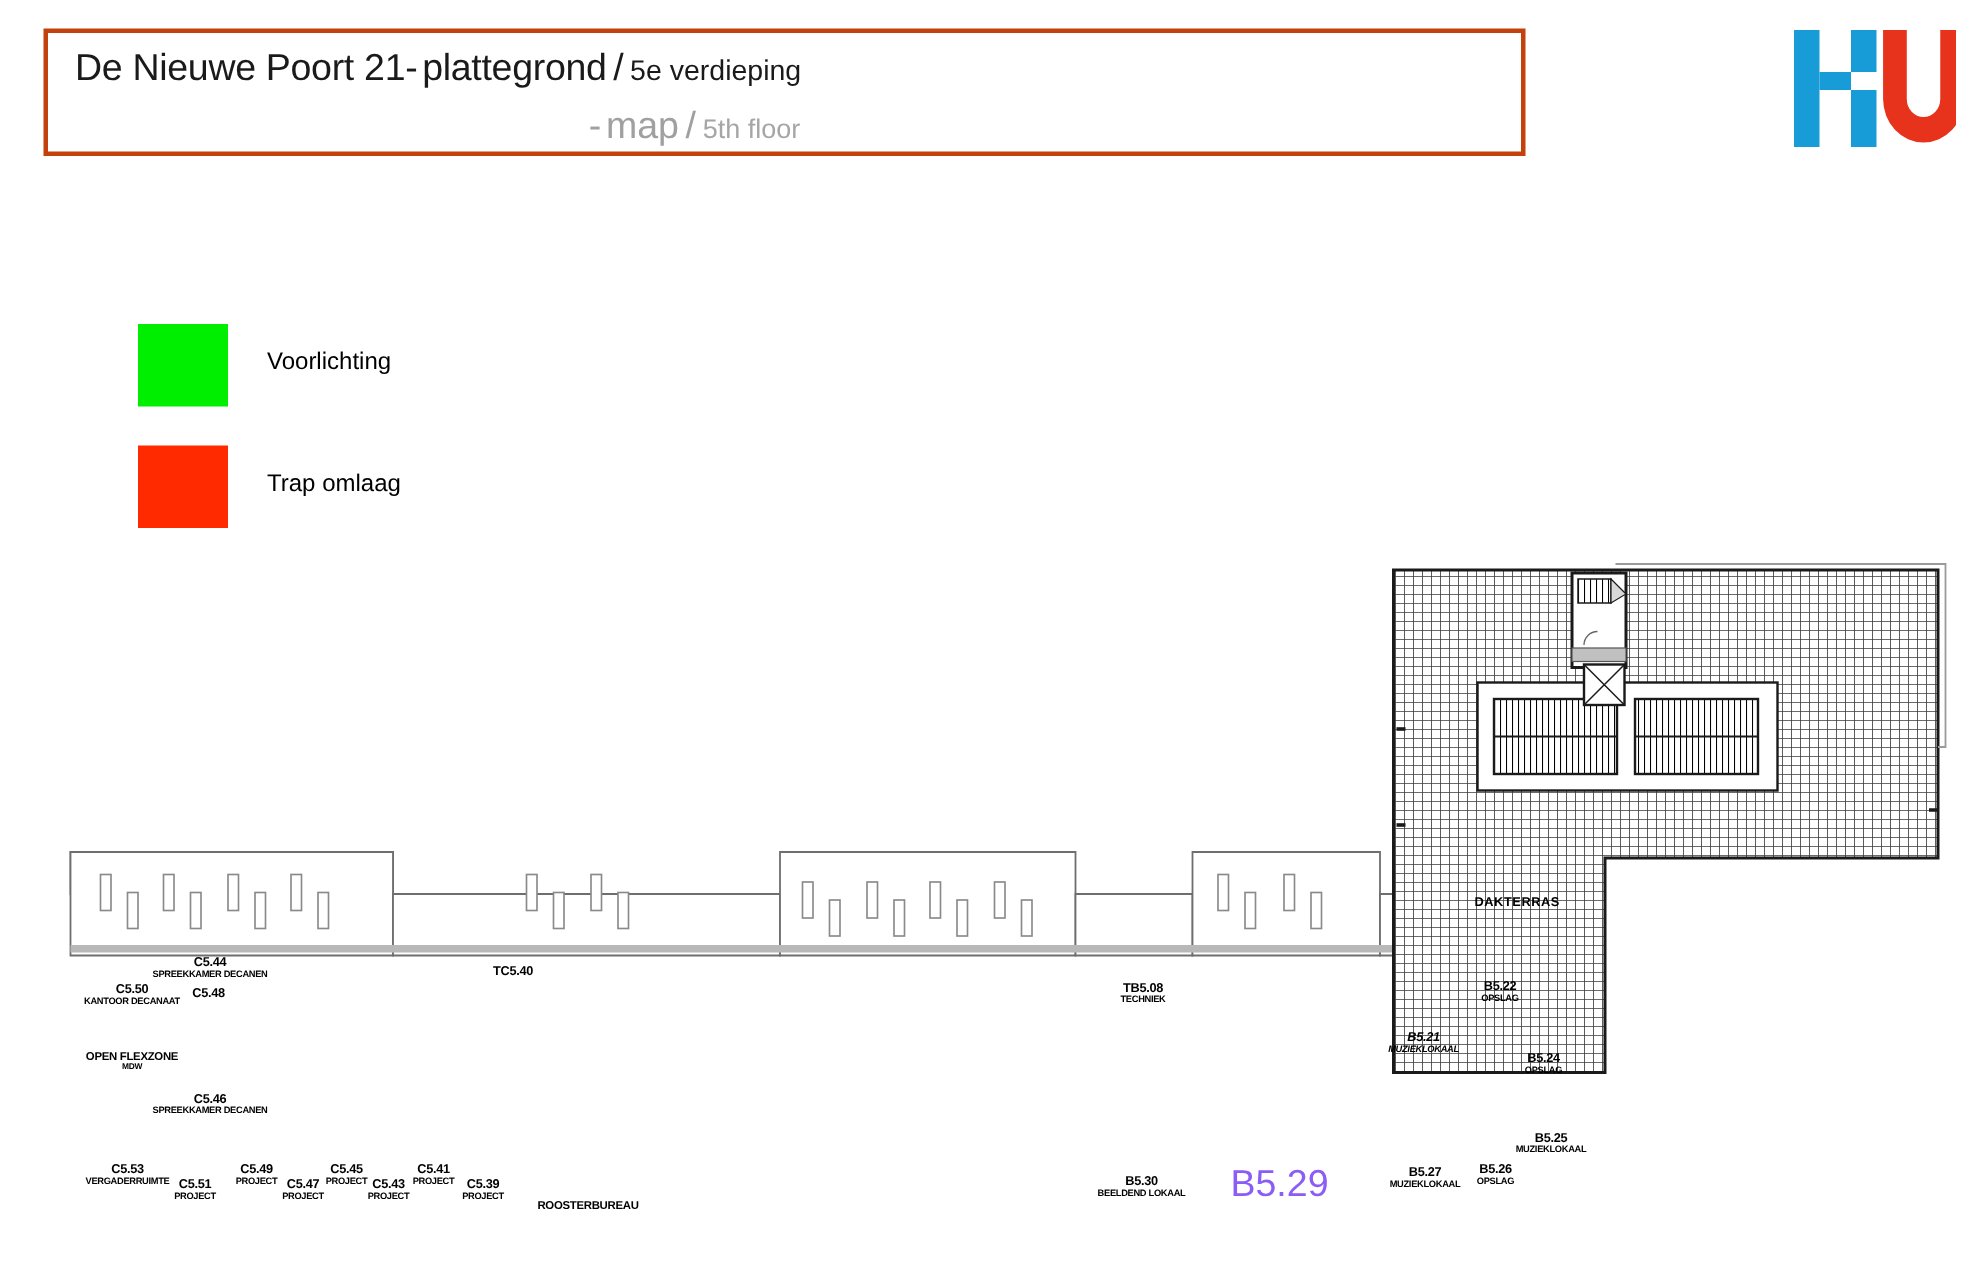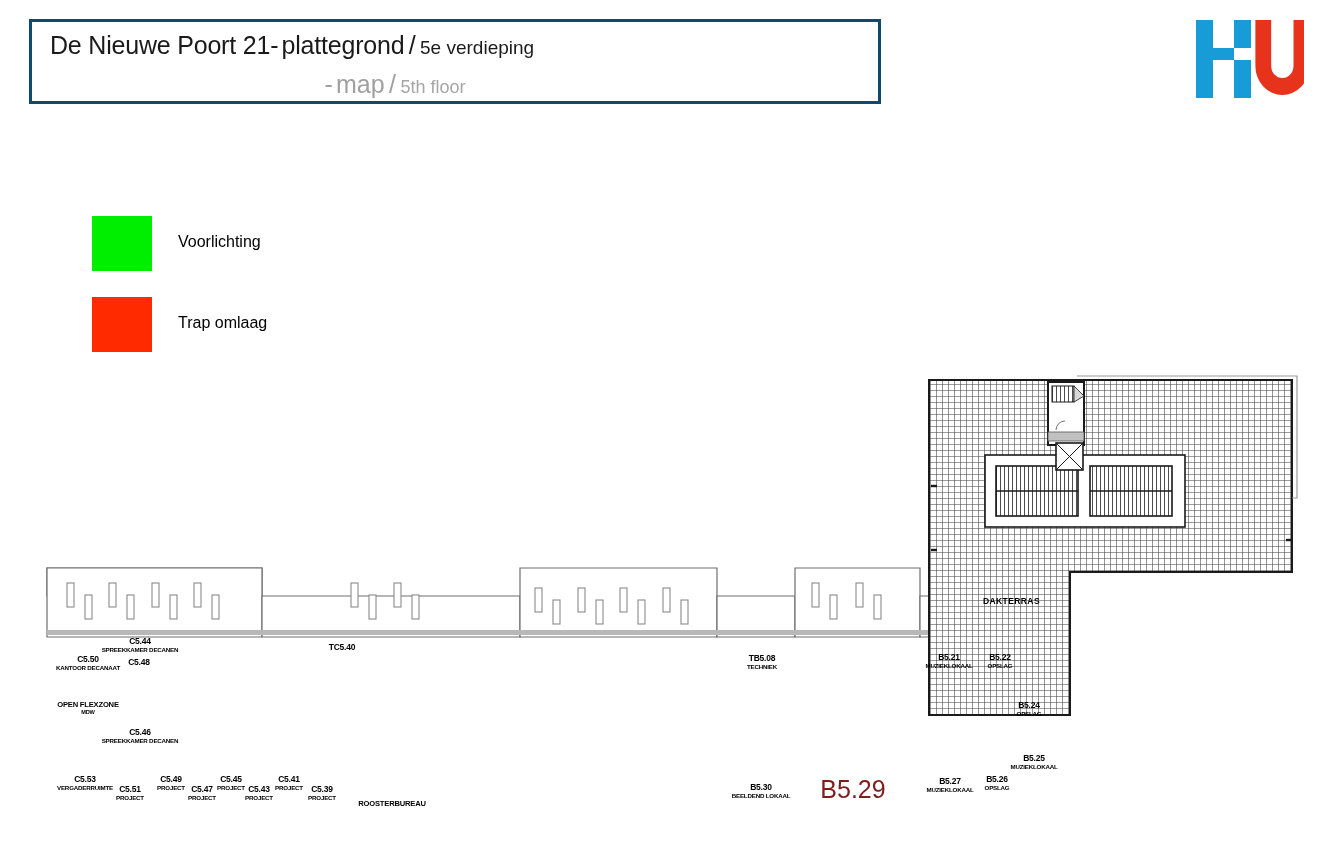--- a/index.html
+++ b/index.html
@@ -13,22 +13,22 @@
     position: relative;
     width: 1325px;
     height: 841px;
     background: #ffffff;
   }
 
   
   #title-box {
     position: absolute;
     left: 29px; top: 19px;
-    width: 852px; height: 85px;
-    border: 3px solid #0c4a6e;
+    width: 988px; height: 85px;
+    border: 3px solid #c2410c;
     background: #ffffff;
     box-sizing: border-box;
   }
   #title-line1 {
     position: absolute;
     left: 18px; top: 9px;
     white-space: nowrap;
   }
   #title-line2 {
     position: absolute;
@@ -108,21 +108,21 @@
   .rl-small .rl-name { font-size: 7.6px; }
   .rl-small .rl-fn { font-size: 5.6px; }
 
   #b529-label {
     position: absolute;
     left: 813px; top: 771px;
     width: 80px; height: 36px;
     display: flex; align-items: center; justify-content: center;
     font-size: 25px;
     font-weight: 400;
-    color: #7f1d1d;
+    color: #8b5cf6;
     font-family: "Liberation Sans", sans-serif;
     pointer-events: none;
   }
   #dakterras-label {
     position: absolute;
     left: 983px; top: 596px;
     font-size: 8.5px;
     font-weight: bold;
     letter-spacing: 0.4px;
     color: #000;
@@ -593,21 +593,21 @@
         <span class="rl-name">ROOSTERBUREAU</span>
       </div>
       <div class="room-label" style="left: 762px; top: 662px;">
         <span class="rl-name">TB5.08</span>
         <span class="rl-fn">TECHNIEK</span>
       </div>
       <div class="room-label" style="left: 761px; top: 791px;">
         <span class="rl-name">B5.30</span>
         <span class="rl-fn">BEELDEND LOKAAL</span>
       </div>
-      <div class="room-label" style="left: 949px; top: 661px;">
+      <div class="room-label" style="left: 949px; top: 695px; font-style: italic;">
         <span class="rl-name">B5.21</span>
         <span class="rl-fn">MUZIEKLOKAAL</span>
       </div>
       <div class="room-label" style="left: 1000px; top: 661px;">
         <span class="rl-name">B5.22</span>
         <span class="rl-fn">OPSLAG</span>
       </div>
       <div class="room-label" style="left: 1029px; top: 709px;">
         <span class="rl-name">B5.24</span>
         <span class="rl-fn">OPSLAG</span>

